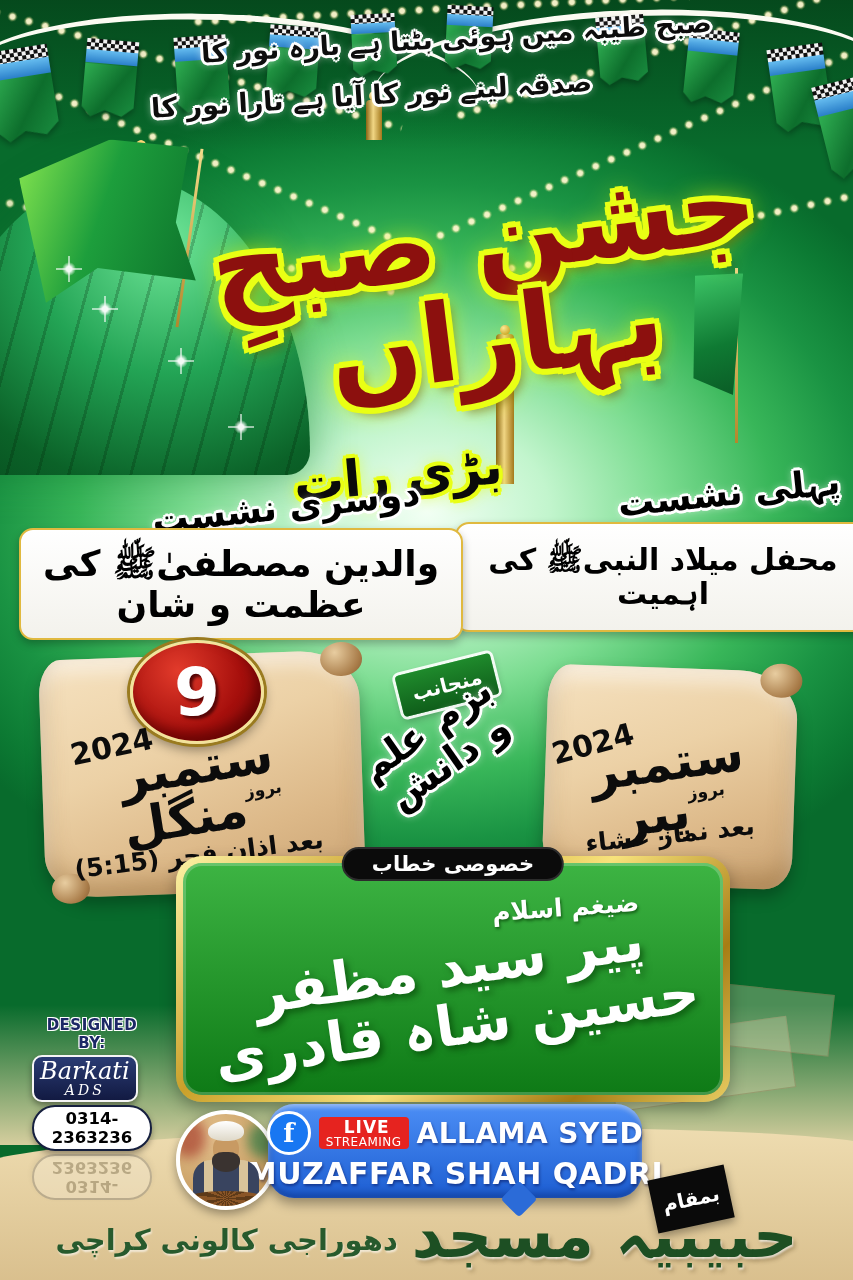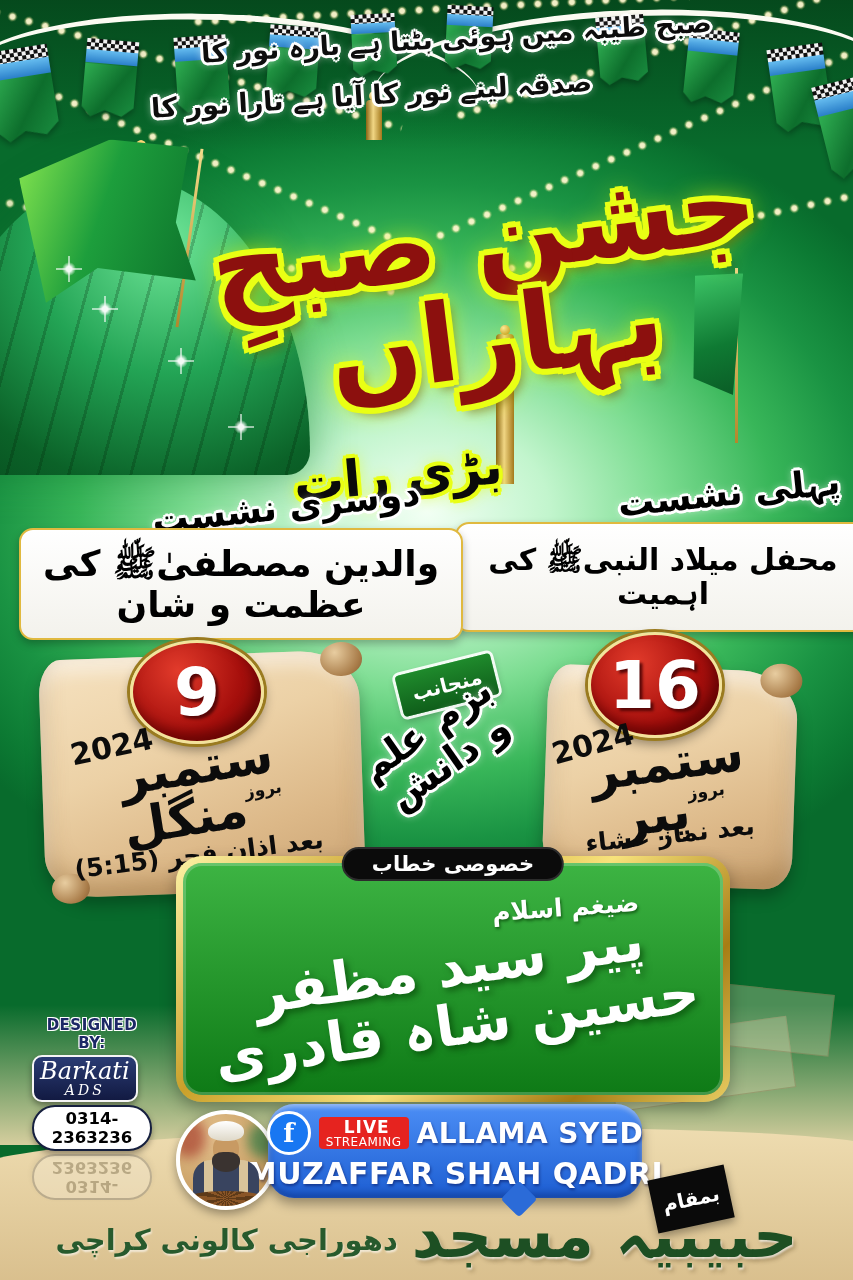--- a/index.html
+++ b/index.html
@@ -244,21 +244,20 @@
   <div class="abs flex title-night oy" dir="rtl">بڑی رات</div>
 
   <div class="abs sess-label ow" dir="rtl" style="left:614px;top:472px;width:230px">پہلی نشست</div>
   <div class="abs flex sess-box" dir="rtl" style="left:455px;top:522px;width:392px;height:106px;font-size:30px;padding:0 10px">محفل میلاد النبیﷺ کی اہمیت</div>
 
   <div class="abs sess-label ow" dir="rtl" style="left:146px;top:486px;width:280px">دوسری نشست</div>
   <div class="abs flex sess-box" dir="rtl" style="left:19px;top:528px;width:420px;height:108px;font-size:36px;padding:0 10px">والدین مصطفیٰﷺ کی عظمت و شان</div>
 
   <div class="abs" style="left:545px;top:630px;width:260px;height:262px">
     <div class="abs parchment" style="left:0;top:38px;width:250px;height:218px;transform:rotate(2deg)"></div>
-    <div class="abs flex dateoval" style="left:43px;top:2px;width:128px;height:100px">16</div>
     <div class="abs scroll-txt yr" style="left:6px;top:96px;transform:rotate(-15deg)">2024</div>
     <div class="abs scroll-txt mon" dir="rtl" style="left:0;top:108px;width:250px;transform:rotate(-8deg)">
       <span>ستمبر</span>
       <small>بروز</small><span>پیر</span>
     </div>
     <div class="abs scroll-txt tm" dir="rtl" style="left:10px;top:190px;width:230px;transform:rotate(-6deg)">بعد نماز عشاء</div>
   </div>
 
   <div class="abs" style="left:40px;top:635px;width:330px;height:262px">
     <div class="abs parchment" style="left:2px;top:20px;width:320px;height:238px;transform:rotate(-2deg)"></div>

